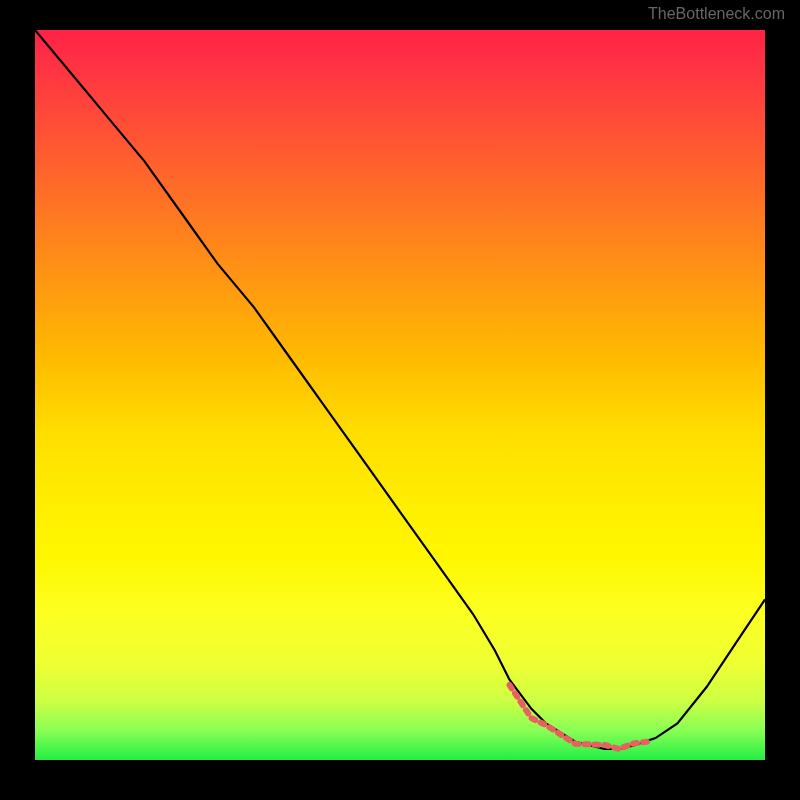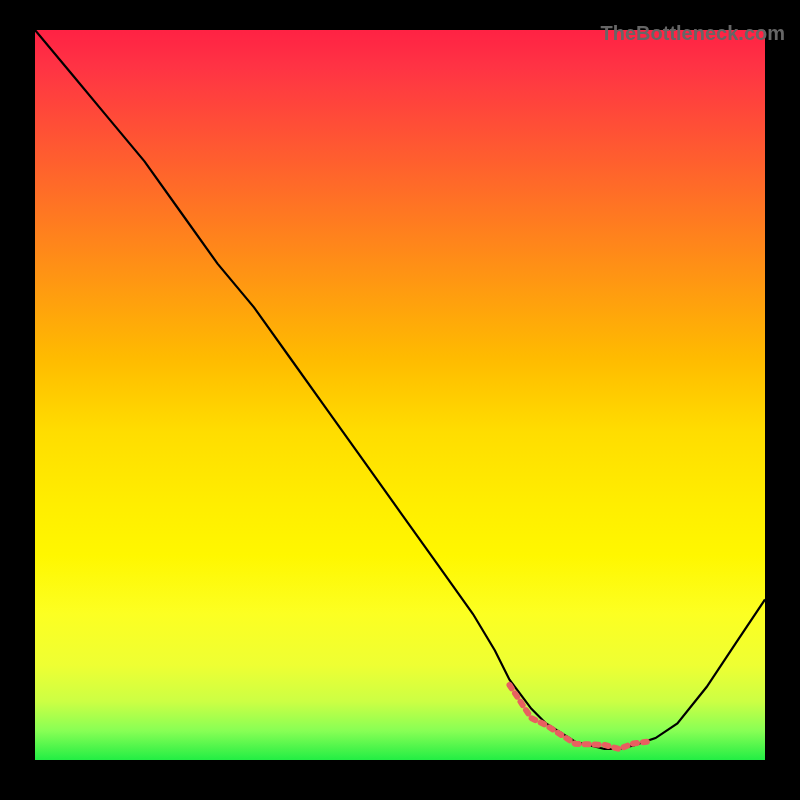--- a/index.html
+++ b/index.html
@@ -12,25 +12,25 @@
     font-family: Arial, sans-serif;
   }
   .container {
     width: 800px;
     height: 800px;
     background: #000;
     position: relative;
   }
   .watermark {
     position: absolute;
-    top: 22px;
+    top: 5px;
     right: 15px;
     color: #666;
-    font-size: 20px;
-    font-weight: bold;
+    font-size: 16px;
+    font-weight: normal;
     z-index: 10;
   }
   .plot-area {
     position: absolute;
     left: 35px;
     top: 30px;
     width: 730px;
     height: 730px;
     background: linear-gradient(to bottom,
       #ff2244 0%,

